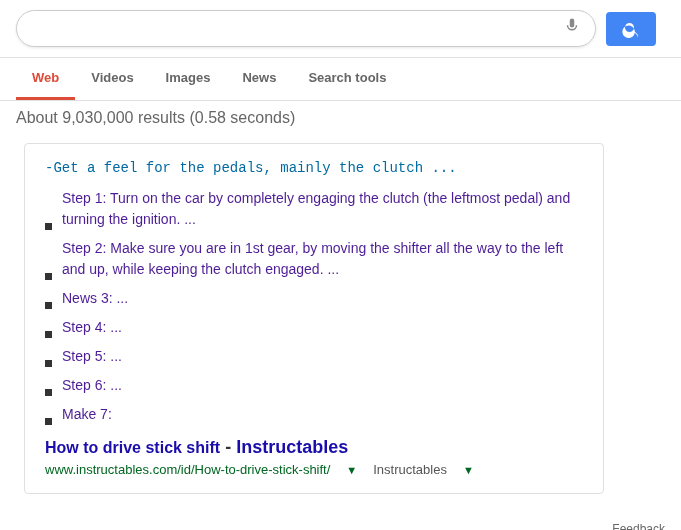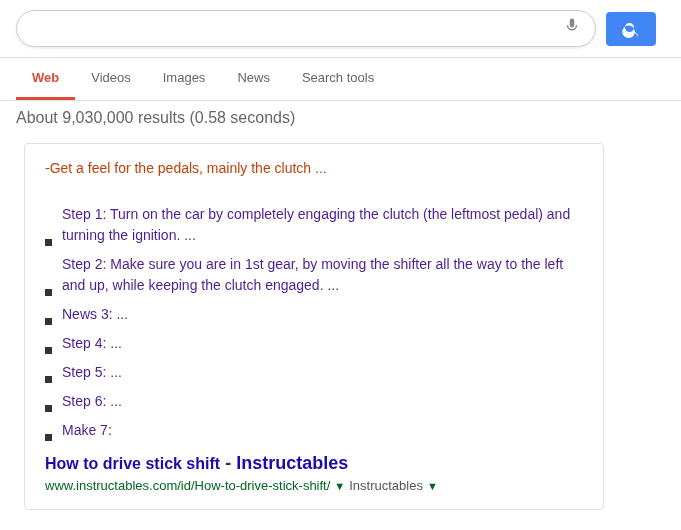--- a/index.html
+++ b/index.html
@@ -65,20 +65,21 @@
       border-bottom: 1px solid #e0e0e0;
       gap: 0;
     }
     .nav-tab {
       padding: 12px 16px;
       font-size: 13px;
       color: #666;
       cursor: pointer;
       border-bottom: 3px solid transparent;
       white-space: nowrap;
+      font-weight: bold;
     }
     .nav-tab.active {
       color: #dd4b39;
       border-bottom: 3px solid #dd4b39;
       font-weight: bold;
     }
     .nav-tab-more {
       display: flex;
       align-items: center;
       gap: 2px;
@@ -103,22 +104,23 @@
     .snippet-box {
       border: 1px solid #e0e0e0;
       border-radius: 4px;
       padding: 16px 20px;
       max-width: 580px;
       margin-left: 8px;
       margin-bottom: 16px;
     }
     .snippet-intro {
       font-size: 14px;
-      color: #c2410c;
-      margin-bottom: 28px;
+      color: #0369a1;
+      margin-bottom: 12px;
+      font-family: Liberation Mono, monospace;
     }
     .snippet-list {
       list-style: none;
       padding: 0;
     }
     .snippet-list li {
       display: flex;
       align-items: flex-end;
       font-size: 14px;
       color: #4c1d95;
@@ -147,21 +149,21 @@
       font-weight: bold;
     }
     .snippet-source {
       color: #1a0dab;
       font-size: 18px;
       font-weight: bold;
     }
     .snippet-url-row {
       display: flex;
       align-items: center;
-      gap: 4px;
+      gap: 16px;
       margin-top: 4px;
       flex-wrap: wrap;
     }
     .snippet-url {
       color: #006621;
       font-size: 13px;
     }
     .snippet-url-arrow {
       color: #006621;
       font-size: 11px;

